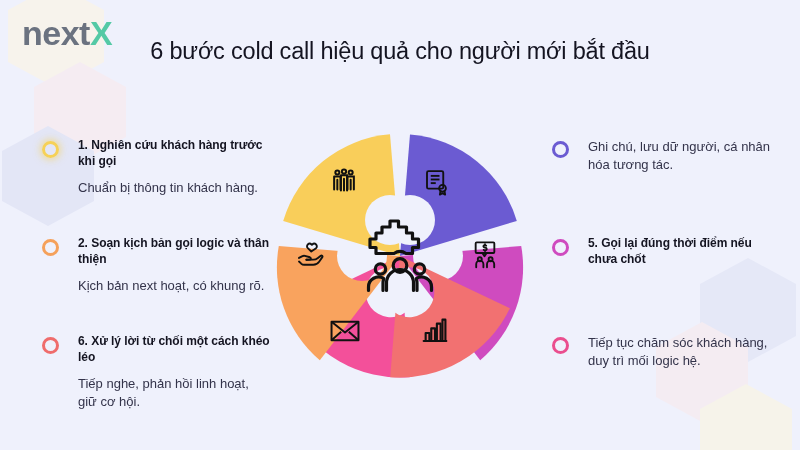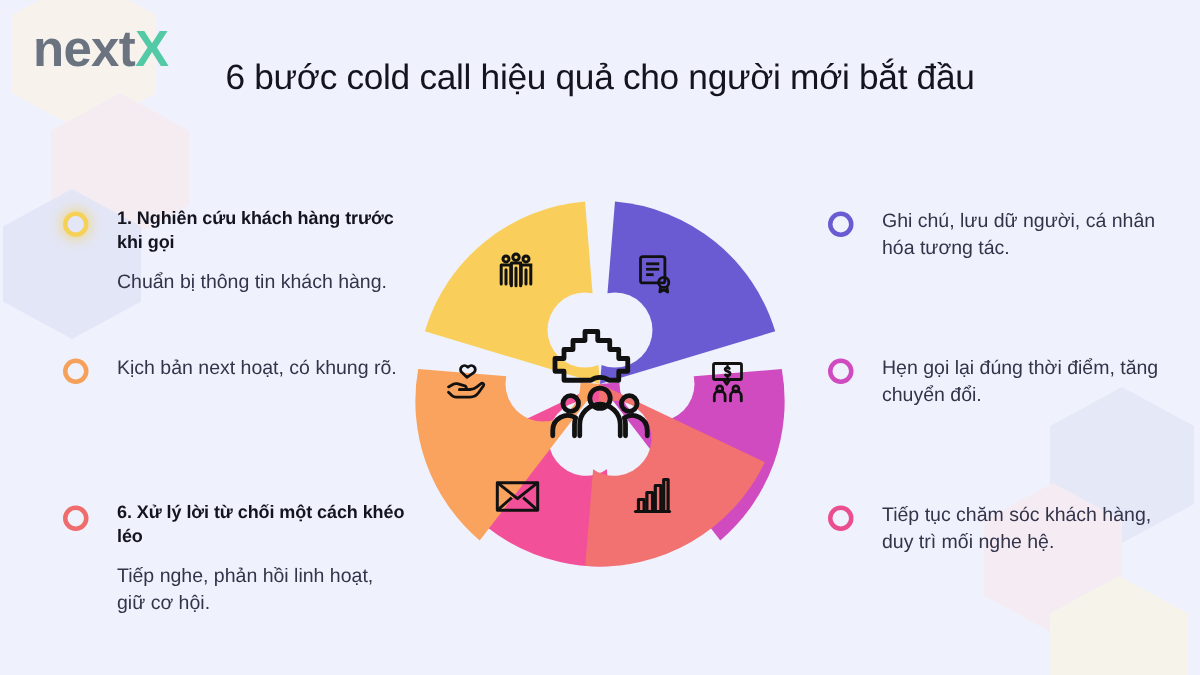--- a/index.html
+++ b/index.html
@@ -146,46 +146,47 @@
   <div class="col" id="col-left">
 
     <div class="step">
       <div class="step-bullet" style="border-color:#f6d157; box-shadow:0 0 7px 2px rgba(246,209,87,0.55);"></div>
       <p class="step-title">1. Nghiên cứu khách hàng trước khi gọi</p>
       <p class="step-desc">Chuẩn bị thông tin khách hàng.</p>
     </div>
 
     <div class="step">
       <div class="step-bullet" style="border-color:#f5a15b;"></div>
+      <p class="step-title">2. Soạn kịch bản gọi logic và thân thiện</p>
       <p class="step-desc">Kịch bản next hoạt, có khung rõ.</p>
     </div>
 
     <div class="step">
       <div class="step-bullet" style="border-color:#ef6c6c;"></div>
       <p class="step-title">6. Xử lý lời từ chối một cách khéo léo</p>
       <p class="step-desc">Tiếp nghe, phản hồi linh hoạt, giữ cơ hội.</p>
     </div>
 
   </div>
 
   <div class="col" id="col-right">
 
     <div class="step">
       <div class="step-bullet" style="border-color:#6b5bd2;"></div>
       <p class="step-desc">Ghi chú, lưu dữ người, cá nhân hóa tương tác.</p>
     </div>
 
     <div class="step">
       <div class="step-bullet" style="border-color:#cf4bbf;"></div>
-      <p class="step-desc">Hẹn gọi lại đúng thời điểm, tăng chuyển đổi.</p>
+      <p class="step-title">5. Gọi lại đúng thời điểm nếu chưa chốt</p>
     </div>
 
     <div class="step">
       <div class="step-bullet" style="border-color:#ea4e8e;"></div>
-      <p class="step-desc">Tiếp tục chăm sóc khách hàng, duy trì mối nghe hệ.</p>
+      <p class="step-desc">Tiếp tục chăm sóc khách hàng, duy trì mối logic hệ.</p>
     </div>
 
   </div>
 
   <div id="wheel">
 
     <svg width="256" height="256" viewBox="0 0 256 256">
       <defs>
 
         <mask id="bite-tl">

